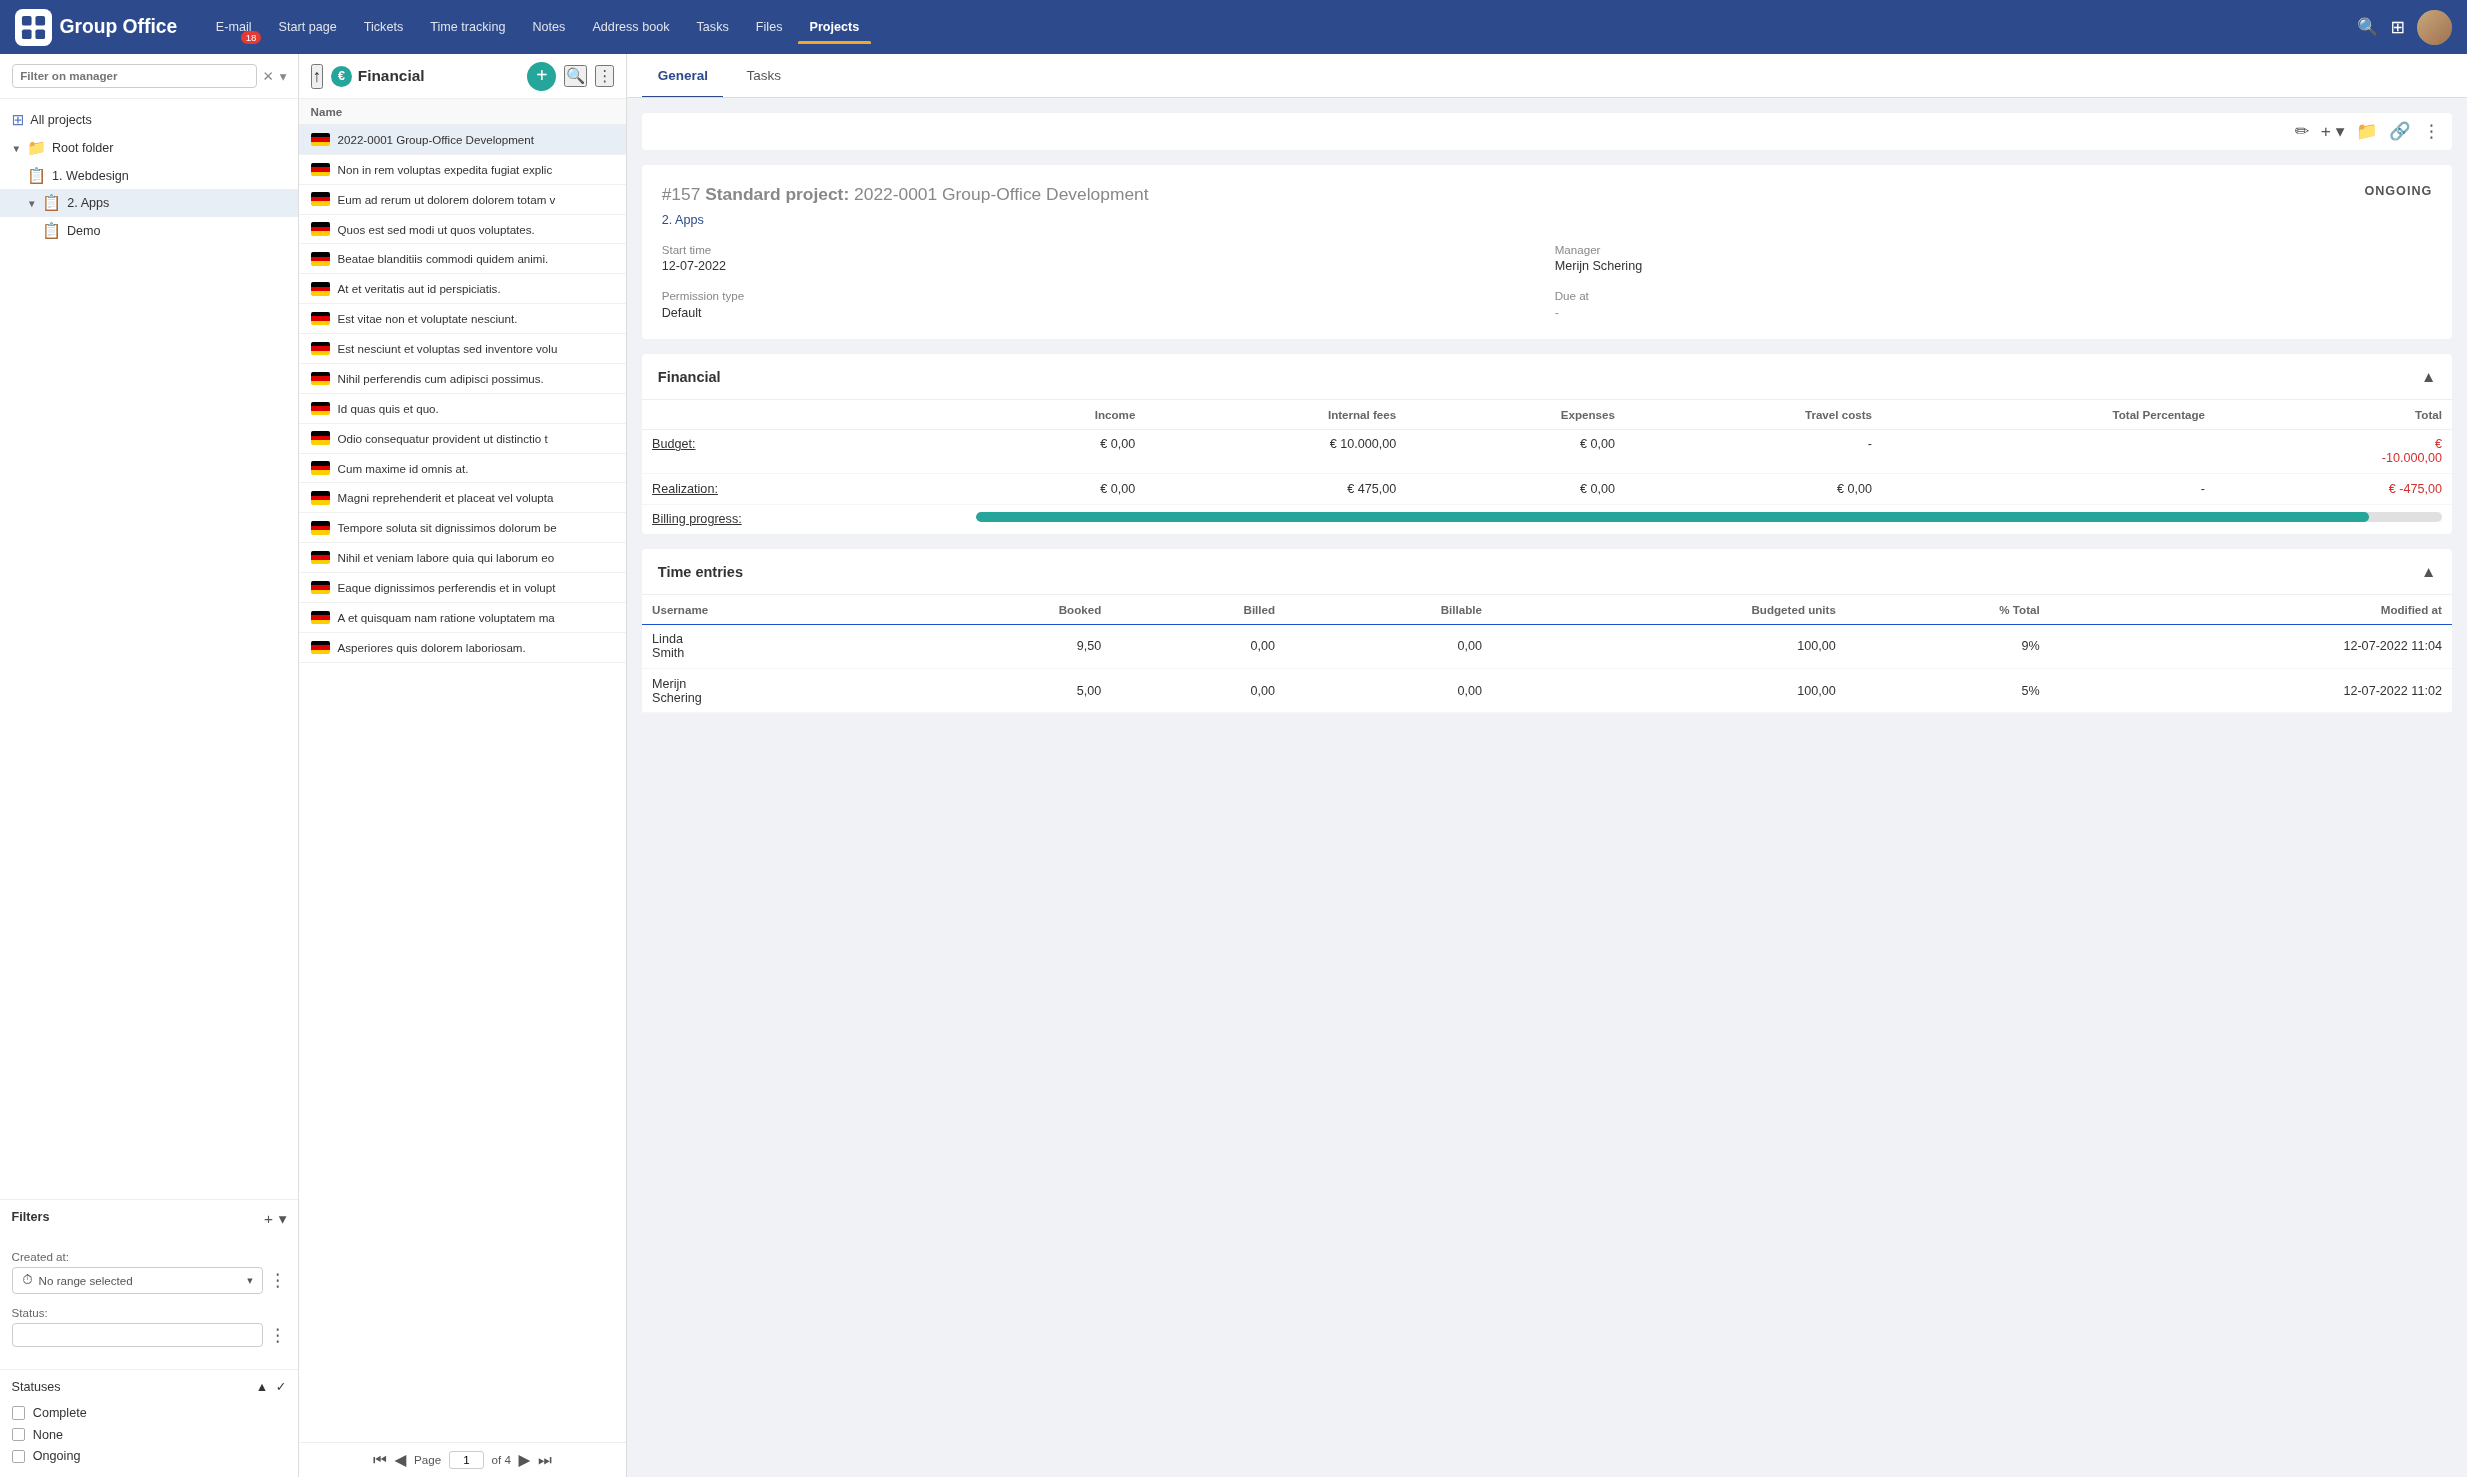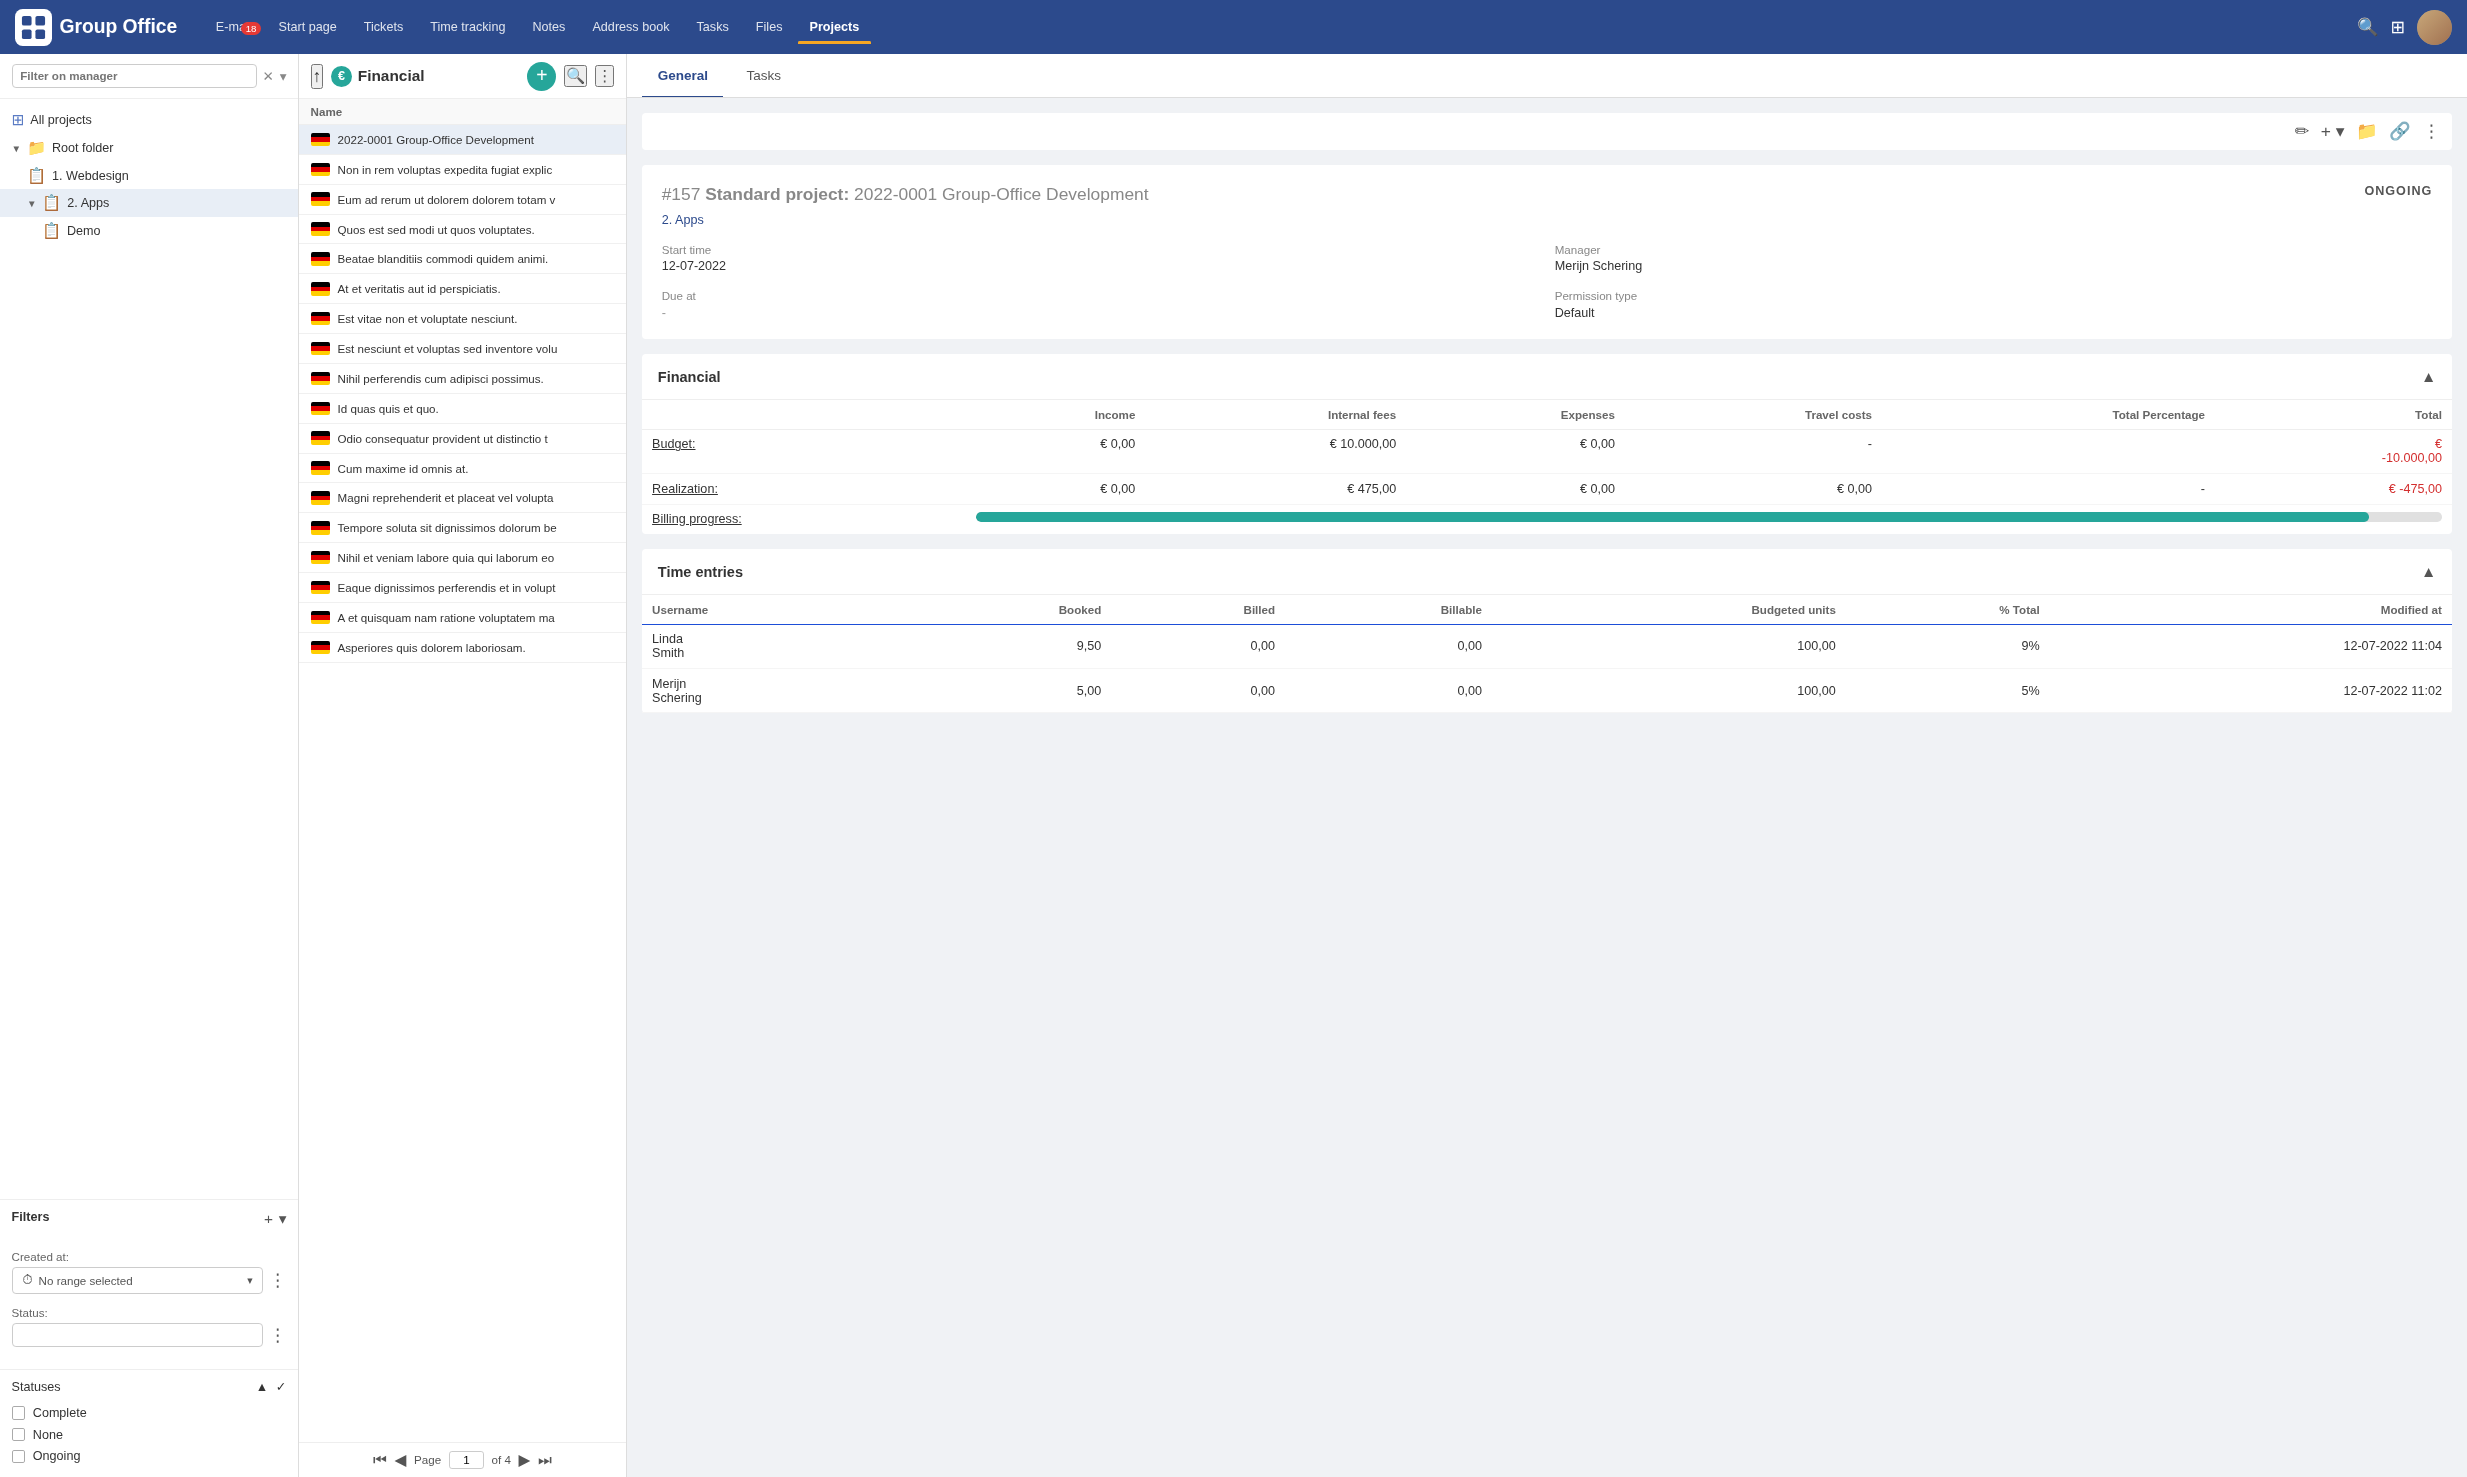--- a/index.html
+++ b/index.html
@@ -22,21 +22,21 @@
       background: white; border-radius: 7.7px; width: 37px; height: 37px; display: flex; align-items: center; justify-content: center;
     }
     .topnav-logo-icon svg { width: 27px; height: 27px; }
     .topnav-links { display: flex; align-items: center; gap: 3.9px; flex: 1; }
     .topnav-link {
       color: rgba(255,255,255,0.85); padding: 5.8px 11.6px; border-radius: 3.9px; cursor: pointer; font-size: 12.6px; text-decoration: none; position: relative;
     }
     .topnav-link.active { color: white; font-weight: bold; }
     .topnav-link.active::after { content: ''; position: absolute; bottom: -3.9px; left: 0; right: 0; height: 2.9px; background: #f5a623; border-radius: 1.9px 1.9px 0 0; }
     .nav-badge {
-      background: #e53935; color: white; font-size: 9.7px; border-radius: 9.7px; padding: 1px 4.8px; position: absolute; top: 8px; right: 1.9px;
+      background: #e53935; color: white; font-size: 9.7px; border-radius: 9.7px; padding: 1px 4.8px; position: absolute; top: 17px; right: 1.9px;
     }
     .topnav-actions { display: flex; align-items: center; gap: 11.6px; }
     .topnav-icon-btn { color: white; cursor: pointer; font-size: 17.4px; background: none; border: none; }
     .avatar { width: 35px; height: 35px; border-radius: 50%; background: #888; overflow: hidden; cursor: pointer; }
     .avatar-img { width: 100%; height: 100%; background: linear-gradient(135deg, #c8a87a, #a07050); border-radius: 50%; }
 
     
     .main-layout { display: flex; flex: 1; overflow: hidden; }
 
     
@@ -429,26 +429,26 @@
         <div class="info-grid">
           <div>
             <div class="info-field-label">Start time</div>
             <div class="info-field-value">12-07-2022</div>
           </div>
           <div>
             <div class="info-field-label">Manager</div>
             <div class="info-field-value">Merijn Schering</div>
           </div>
           <div>
+            <div class="info-field-label">Permission type</div>
+            <div class="info-field-value">Default</div>
+          </div>
+          <div>
             <div class="info-field-label">Due at</div>
             <div class="info-field-value empty">-</div>
-          </div>
-          <div>
-            <div class="info-field-label">Permission type</div>
-            <div class="info-field-value">Default</div>
           </div>
         </div>
       </div>
 
       <div class="section-card">
         <div class="section-header">
           <span class="section-title">Financial</span>
           <span class="section-toggle">▲</span>
         </div>
         <table class="fin-table">

